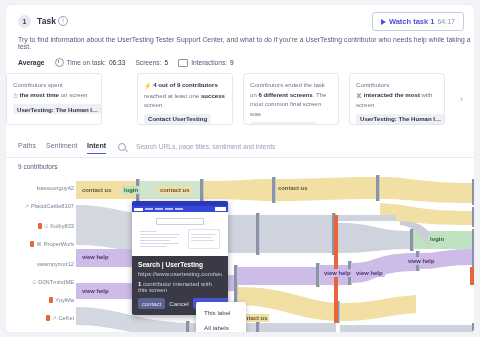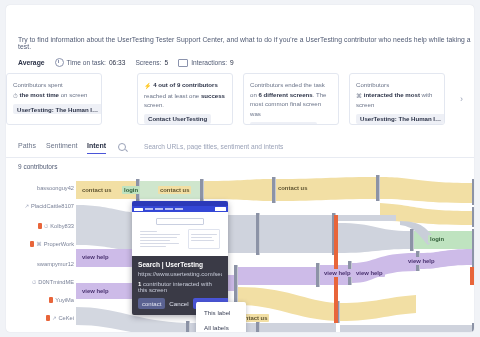--- a/index.html
+++ b/index.html
@@ -234,21 +234,21 @@
   .tab1 { left: 12px; }
   .tab2 { left: 40px; }
   .tab3 { left: 81px; }
   .searchbox {
     position: absolute;
     left: 112px; top: 3px;
     right: 8px;
     height: 13px;
     display: flex;
     align-items: center;
-    gap: 16px;
+    gap: 8px;
   }
   .mag {
     width: 6px; height: 6px;
     border: 1px solid #9aa2b8;
     border-radius: 50%;
     position: relative;
     flex: none;
   }
   .mag:after {
     content: "";
@@ -490,20 +490,30 @@
     cursor: pointer;
     white-space: nowrap;
   }
 </style>
 </head>
 <body>
 
 <div class="page">
   <div class="card-panel">
 
+    <div class="task-header">
+      <div class="task-badge">1</div>
+      <div class="task-title">Task</div>
+      <div class="info-icon">i</div>
+      <div class="watch-btn">
+        <span class="play"></span>
+        <span class="lbl">Watch task 1</span>
+        <span class="dur">64:17</span>
+      </div>
+    </div>
 
     <div class="task-desc">Try to find information about the UserTesting Tester Support Center, and what to do if you're a UserTesting contributor who needs help while taking a test.</div>
 
     <div class="stats">
       <span class="avg">Average</span>
       <span class="stat">
         <span class="ico-clock"></span>
         <span>Time on task:</span>
         <span class="val">06:33</span>
       </span>

